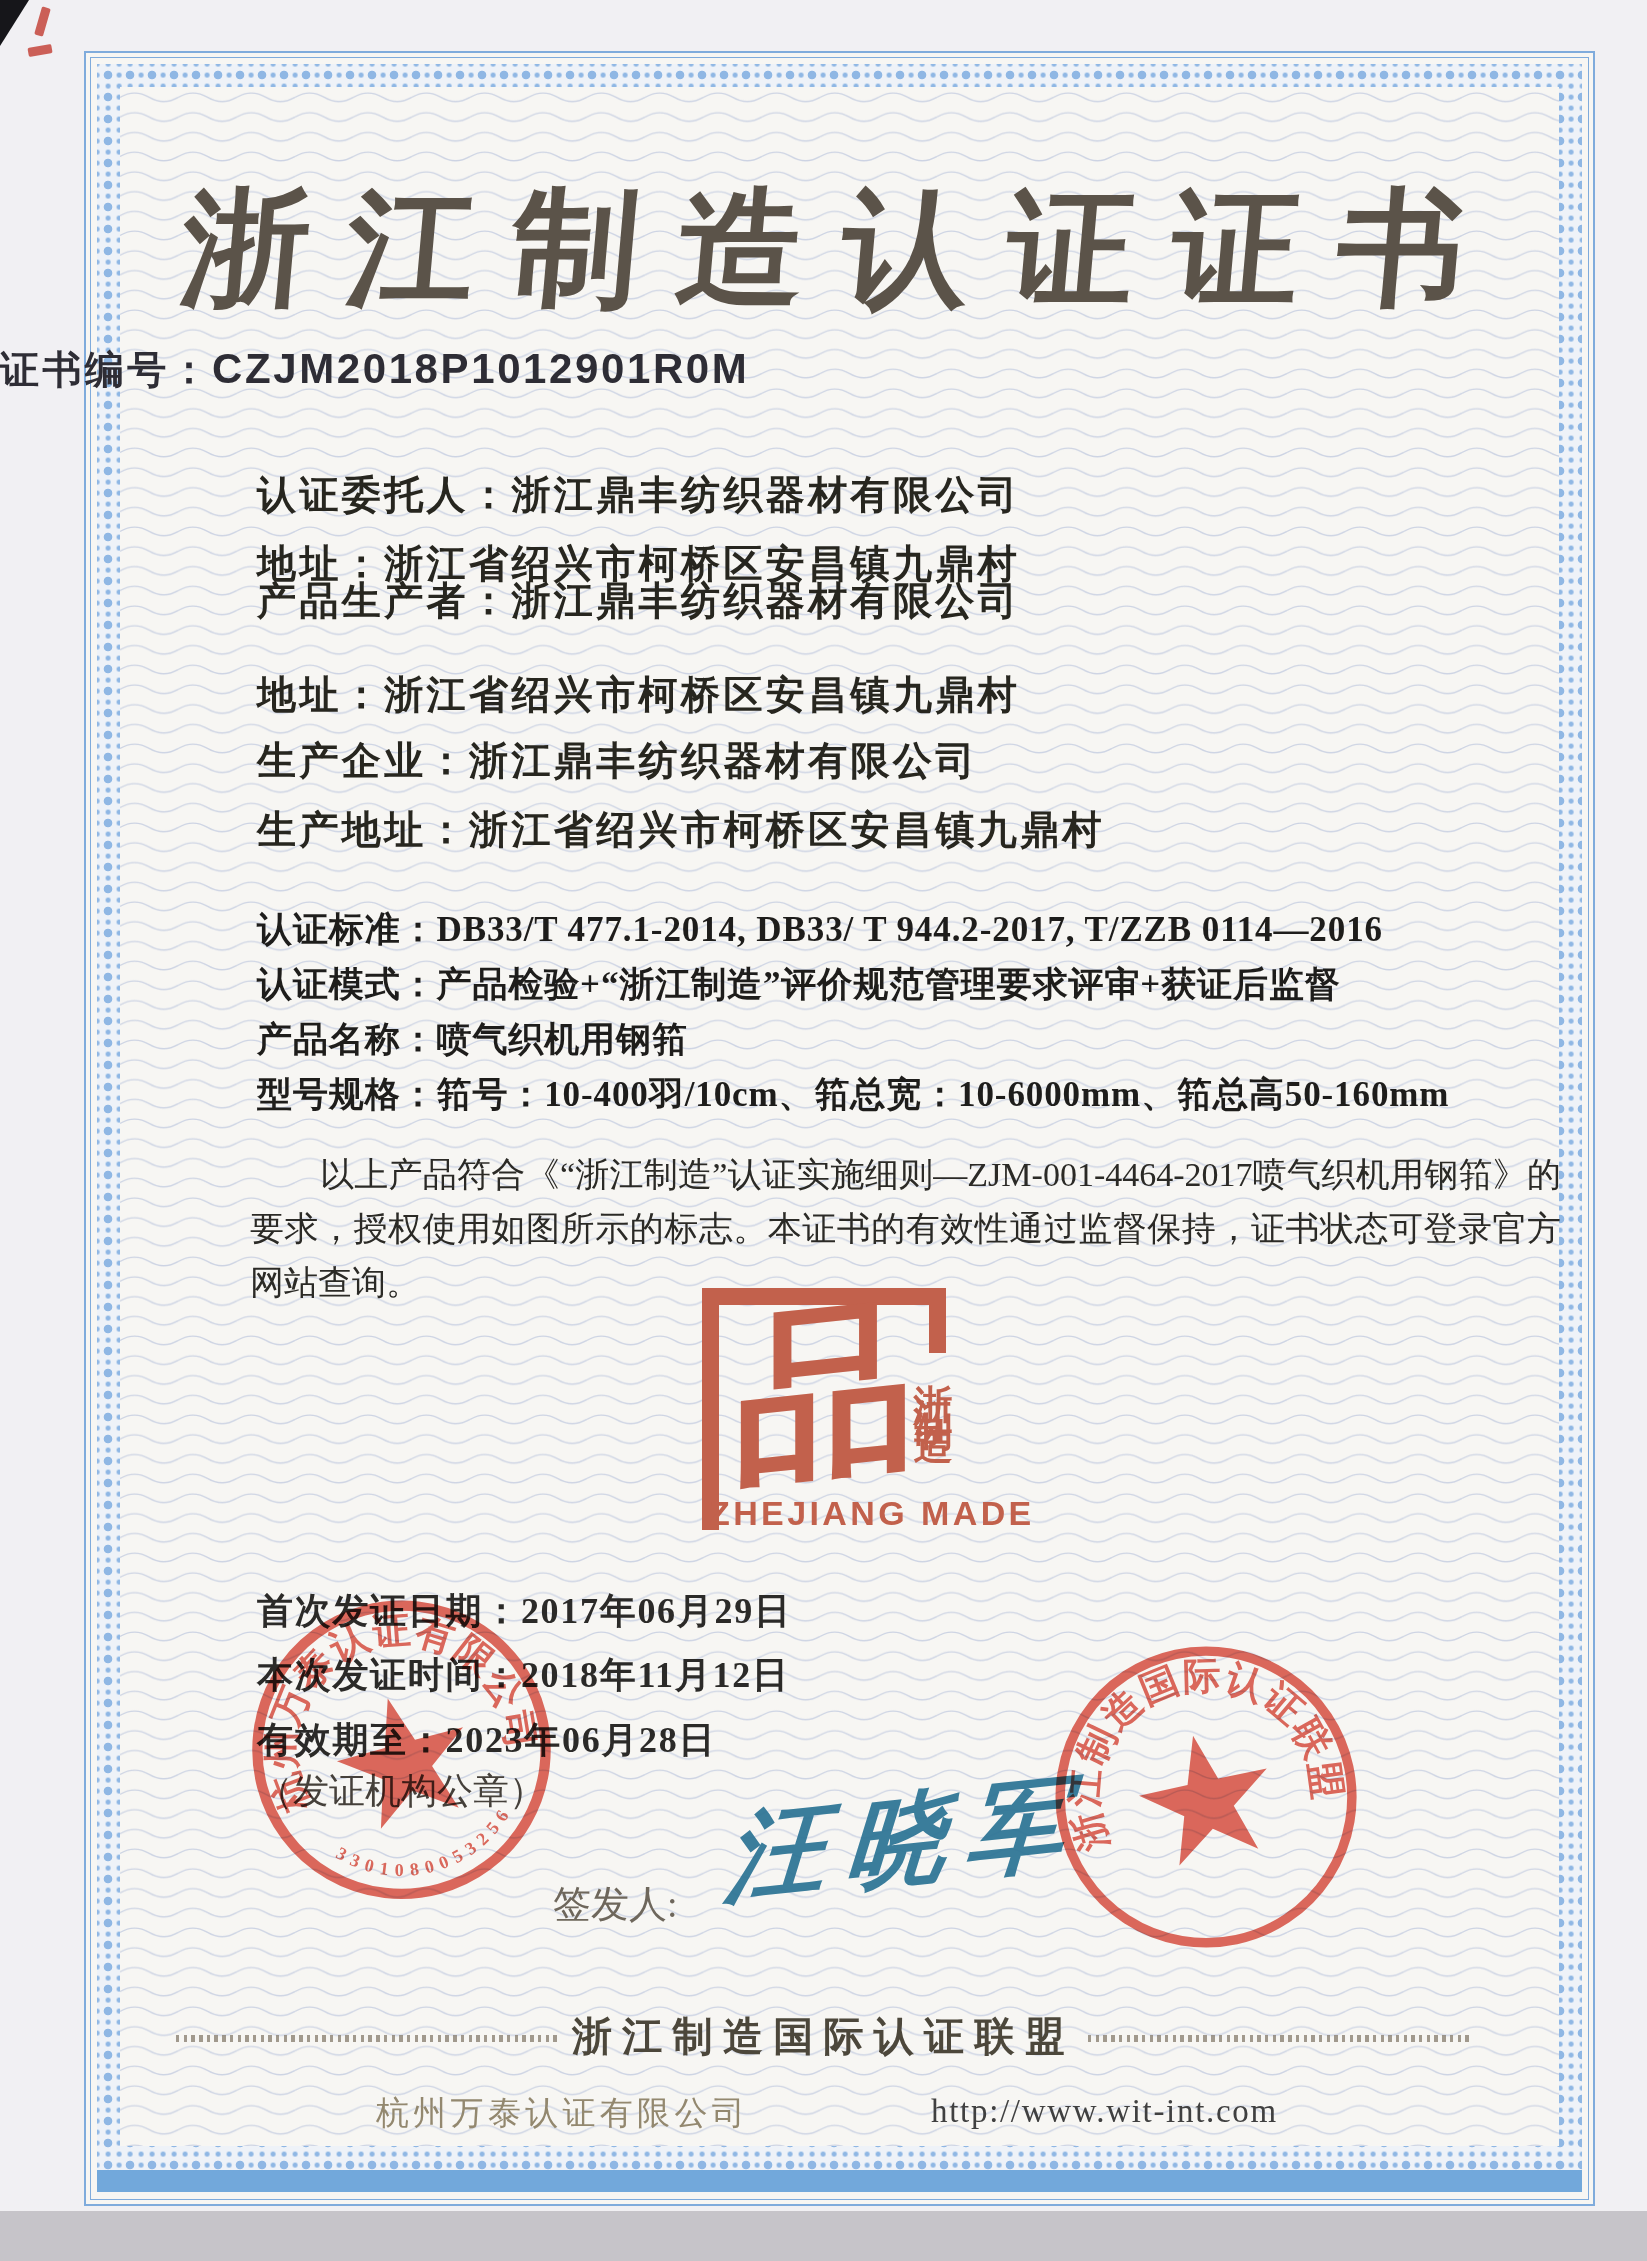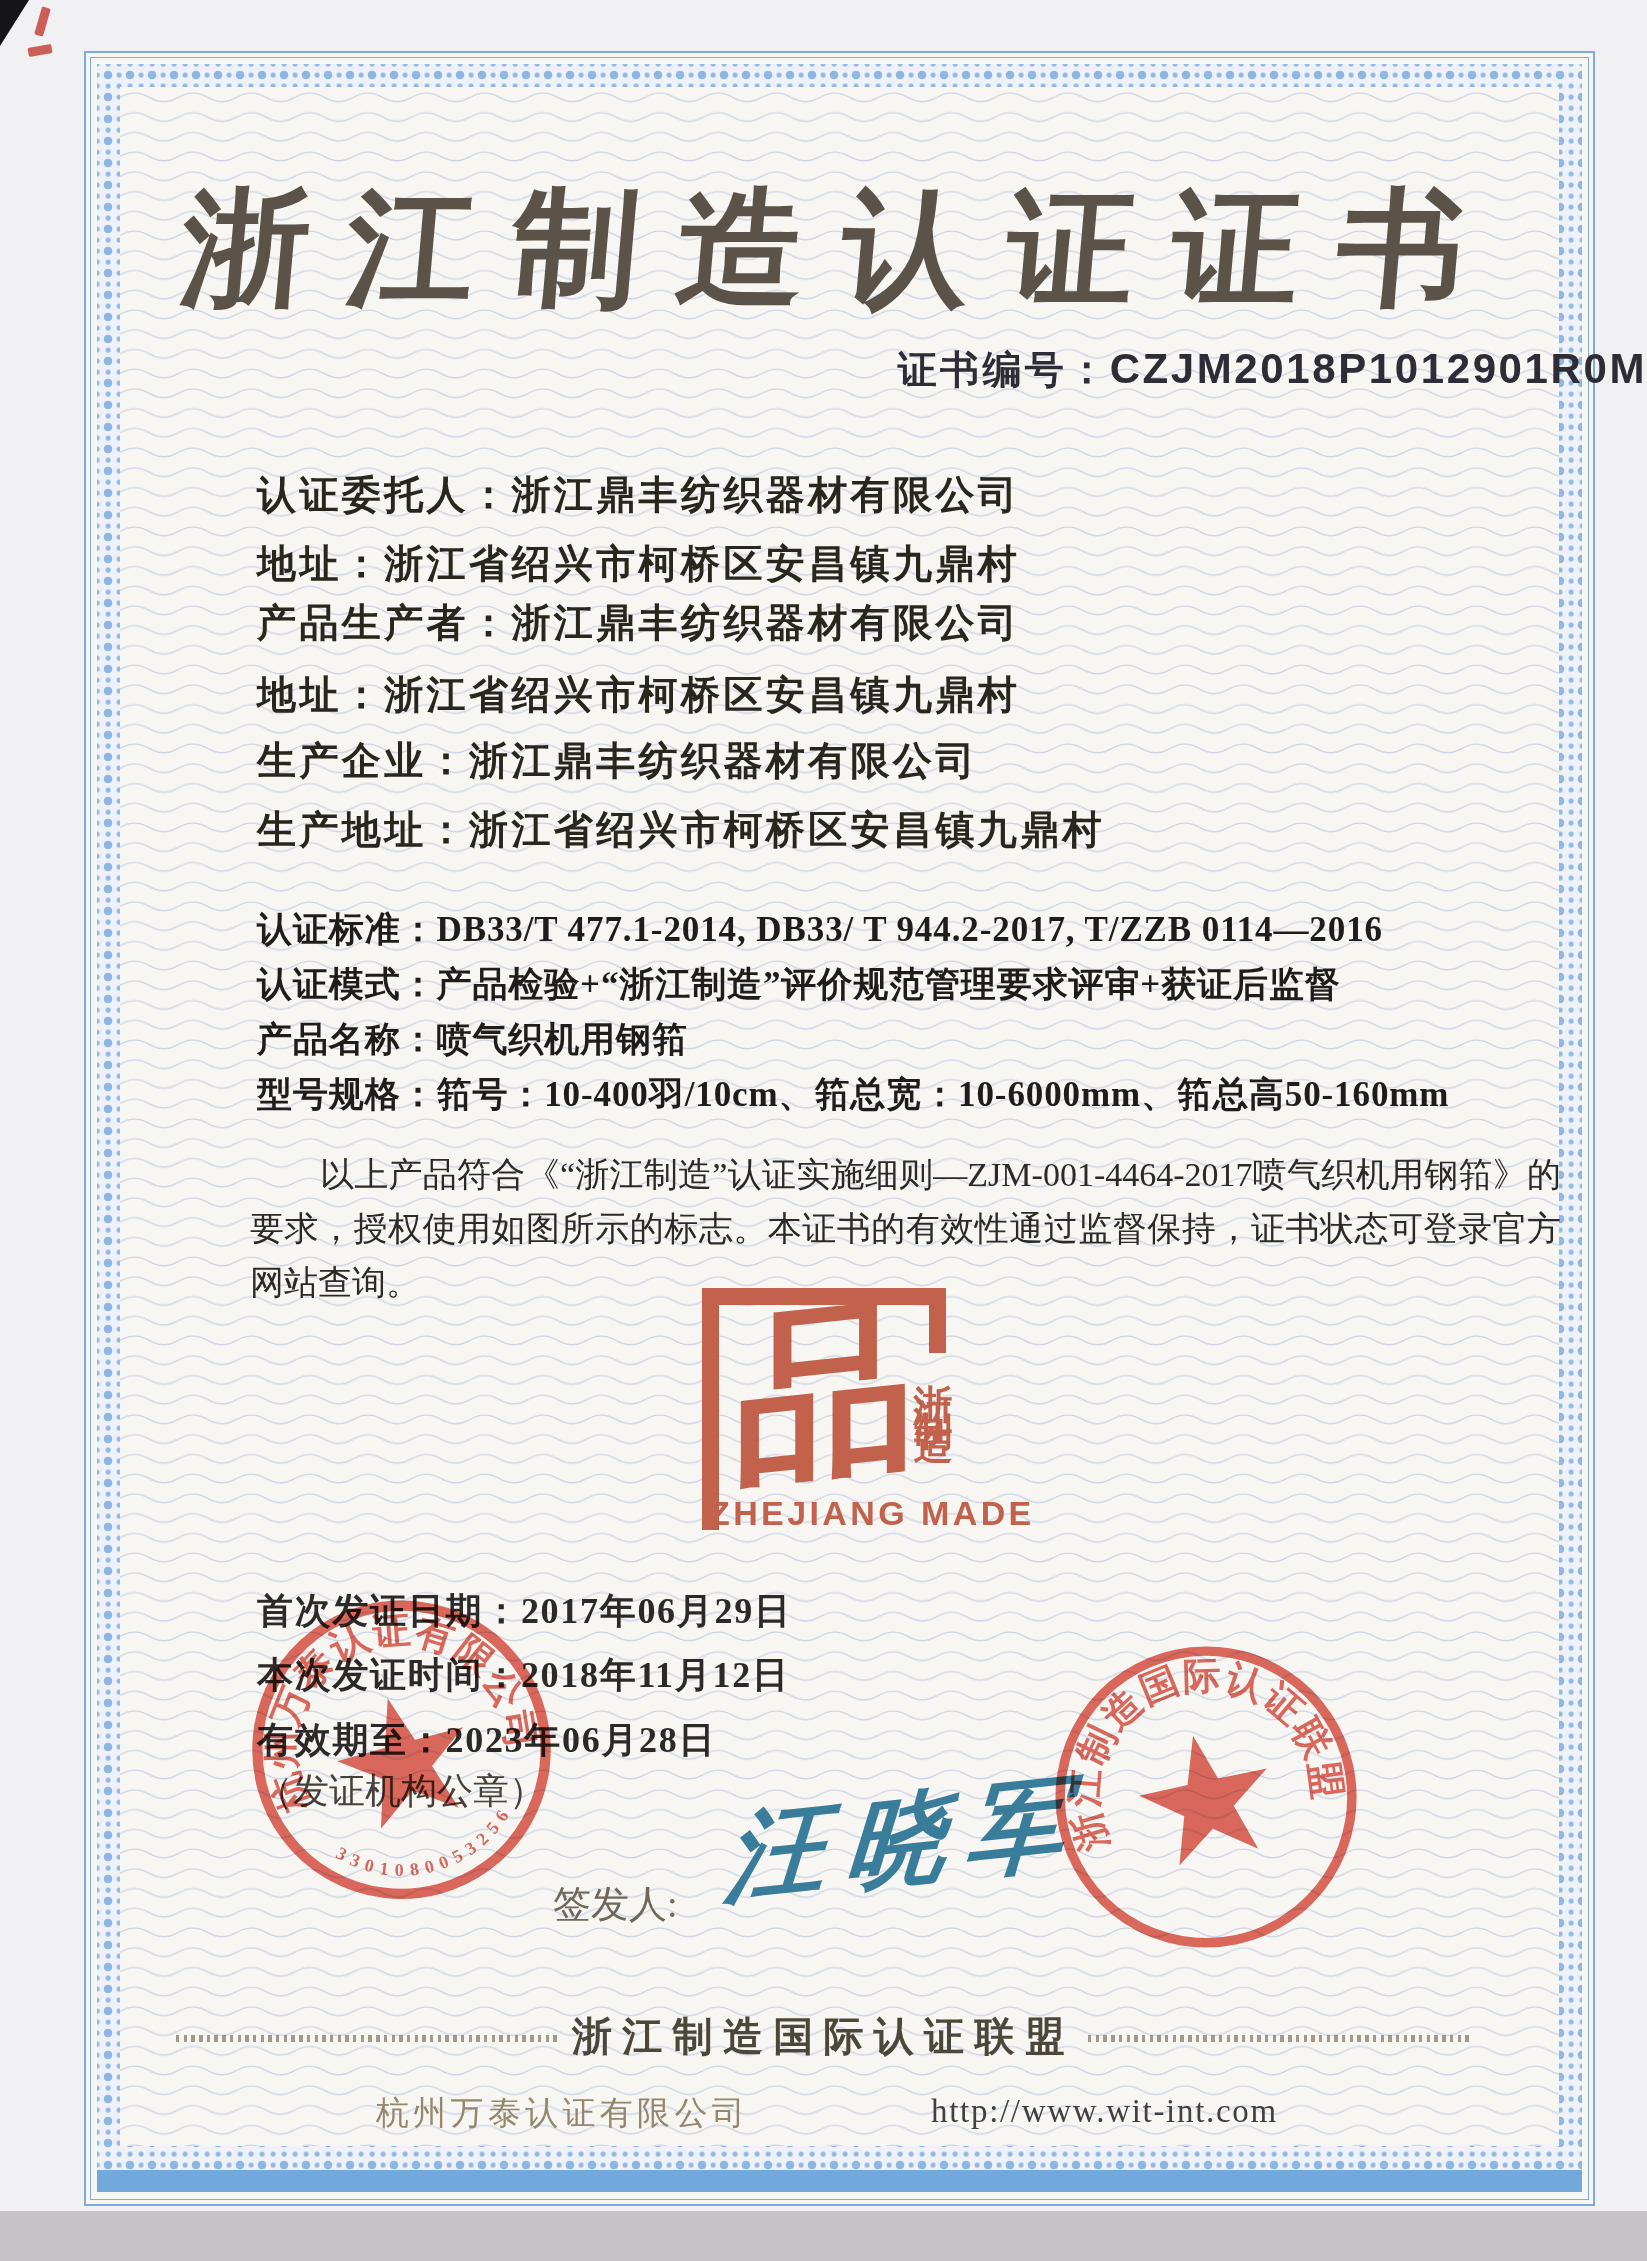--- a/index.html
+++ b/index.html
@@ -29,21 +29,21 @@
   .field{position:absolute;left:34px;right:34px;top:34px;bottom:58px;background:#f7f6f3;}
   .waves{position:absolute;inset:0;width:100%;height:100%;opacity:.85;}
 
   
   .content{position:absolute;inset:0;z-index:3;}
   .abs{position:absolute;white-space:nowrap;}
 
   .title{left:0;top:165px;width:1647px;text-align:center;
         font-family:"DejaVu Serif",serif;font-weight:bold;font-size:127px;color:#5b5349;
         letter-spacing:38px;text-indent:38px;transform:skewX(-5deg);}
-  .certno{left:0;top:343px;width:1647px;text-align:right;color:#2e2d35;}
+  .certno{left:0;top:343px;width:1647px;text-align:left;color:#2e2d35;}
   .certno .lbl{font-size:39px;font-weight:bold;letter-spacing:3.4px;}
   .certno .val{font-size:42px;font-weight:bold;letter-spacing:2.6px;font-family:"Liberation Sans",sans-serif;}
 
   .info-line{left:257px;font-size:39px;font-weight:bold;color:#27261f;letter-spacing:3.4px;}
   .std-line{left:257px;font-size:35px;color:#1e1d1b;font-family:"Liberation Serif",serif;
         font-weight:600;letter-spacing:0.9px;}
   .statement{left:250px;top:1148px;width:1311px;font-size:34px;line-height:54px;color:#2b2a26;
         font-family:"Liberation Serif",serif;text-indent:70px;white-space:normal;text-align:justify;}
 
   
@@ -108,21 +108,21 @@
   <div class="content">
 
     <div class="abs title">浙江制造认证证书</div>
 
     <div class="abs certno">
       <span class="lbl">证书编号：</span><span class="val">CZJM2018P1012901R0M</span>
     </div>
 
     <div class="abs info-line" style="top:468px"><span>认证委托人：</span><span>浙江鼎丰纺织器材有限公司</span></div>
     <div class="abs info-line" style="top:537px"><span>地址：</span><span>浙江省绍兴市柯桥区安昌镇九鼎村</span></div>
-    <div class="abs info-line" style="top:596px"><span>产品生产者：</span><span>浙江鼎丰纺织器材有限公司</span></div>
+    <div class="abs info-line" style="top:574px"><span>产品生产者：</span><span>浙江鼎丰纺织器材有限公司</span></div>
     <div class="abs info-line" style="top:668px"><span>地址：</span><span>浙江省绍兴市柯桥区安昌镇九鼎村</span></div>
     <div class="abs info-line" style="top:734px"><span>生产企业：</span><span>浙江鼎丰纺织器材有限公司</span></div>
     <div class="abs info-line" style="top:803px"><span>生产地址：</span><span>浙江省绍兴市柯桥区安昌镇九鼎村</span></div>
 
     <div class="abs std-line" style="top:906px"><span>认证标准：</span><span>DB33/T 477.1-2014, DB33/ T 944.2-2017, T/ZZB 0114—2016</span></div>
     <div class="abs std-line" style="top:1016px"><span>产品名称：</span><span>喷气织机用钢筘</span></div>
     <div class="abs std-line" style="top:961px"><span>认证模式：</span><span>产品检验+“浙江制造”评价规范管理要求评审+获证后监督</span></div>
     <div class="abs std-line" style="top:1071px"><span>型号规格：</span><span>筘号：10-400羽/10cm、筘总宽：10-6000mm、筘总高50-160mm</span></div>
 
     <div class="abs statement">以上产品符合《“浙江制造”认证实施细则—ZJM-001-4464-2017喷气织机用钢筘》的要求，授权使用如图所示的标志。本证书的有效性通过监督保持，证书状态可登录官方网站查询。</div>

